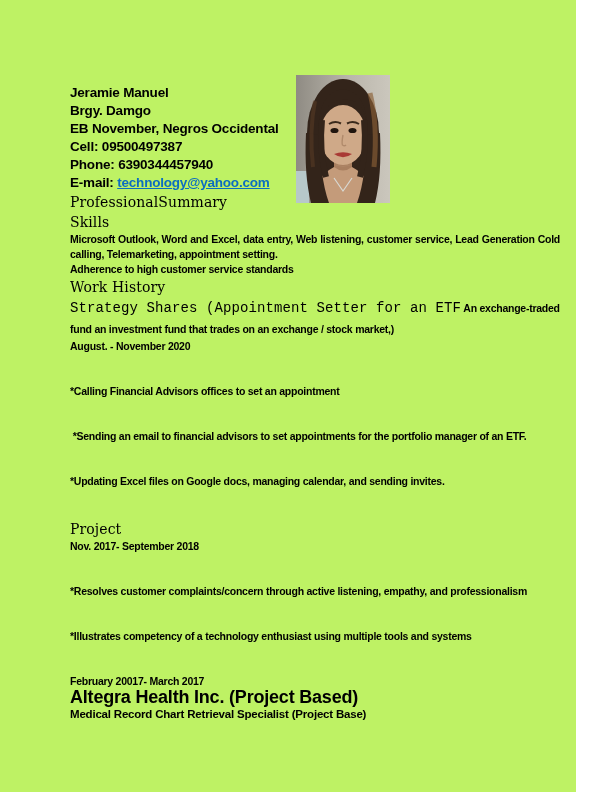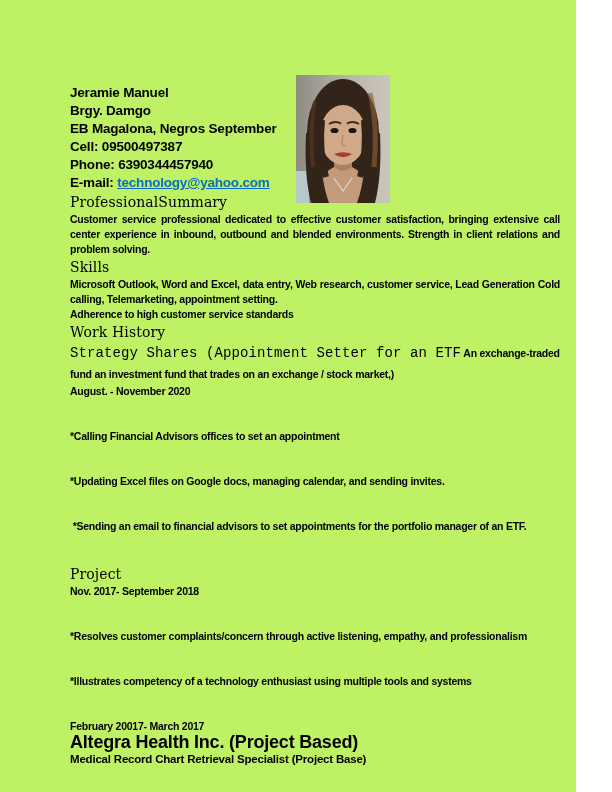--- a/index.html
+++ b/index.html
@@ -90,43 +90,42 @@
       <path d="M38,79 Q47,75.5 56,79 Q47,85.5 38,79 Z" fill="#a93a35"></path>
       <path d="M40,90 Q47,93 54,90" stroke="#b08a6b" stroke-width="1" fill="none" opacity="0.6"></path>
     </svg>
   </div>
 
   <div class="content">
 
     <div class="header-block">
       <div>Jeramie Manuel</div>
       <div>Brgy. Damgo</div>
-      <div>EB Magalona, Negros September</div>
+      <div>EB November, Negros Occidental</div>
       <div><span>Cell:</span> <span>09500497387</span></div>
       <div><span>Phone:</span> <span>6390344457940</span></div>
       <div><span>E-mail:</span> <a class="email-link">technology@yahoo.com</a></div>
     </div>
 
     <div class="h-serif sec-ps">ProfessionalSummary</div>
-    <div class="body-txt just summary-par"> Customer service professional dedicated to effective customer satisfaction, bringing extensive call center experience in inbound, outbound and blended environments. Strength in client relations and problem solving.</div>
 
     <div class="h-serif sec-skills">Skills</div>
     <div class="body-txt skills-list">
-      <div class="just">Microsoft Outlook, Word and Excel, data entry, Web research, customer service, Lead Generation Cold calling, Telemarketing, appointment setting.</div>
+      <div class="just">Microsoft Outlook, Word and Excel, data entry, Web listening, customer service, Lead Generation Cold calling, Telemarketing, appointment setting.</div>
       <div>Adherence to high customer service standards</div>
     </div>
 
     <div class="h-serif sec-wh">Work History</div>
 
     <div class="job-title"><span class="jt-serif">Strategy Shares (Appointment Setter for an ETF</span><span class="jt-note"> An exchange-traded fund an investment fund that trades on an exchange / stock market,)</span></div>
     <div class="body-txt mt-date-1">August. - November 2020</div>
     <div class="body-txt bullets">
       <div>*Calling Financial Advisors offices to set an appointment</div>
+      <div> *Sending an email to financial advisors to set appointments for the portfolio manager of an ETF.</div>
       <div>*Updating Excel files on Google docs, managing calendar, and sending invites.</div>
-      <div> *Sending an email to financial advisors to set appointments for the portfolio manager of an ETF.</div>
     </div>
 
     <div class="h-serif sec-transcom">Project</div>
     <div class="body-txt mt-date-2">Nov. 2017- September 2018</div>
     <div class="body-txt bullets mt-gapped-bullets">
       <div>*Resolves customer complaints/concern through active listening, empathy, and professionalism</div>
       <div>*Illustrates competency of a technology enthusiast using multiple tools and systems</div>
     </div>
 
     <div class="body-txt mt-feb">February 20017- March 2017</div>

